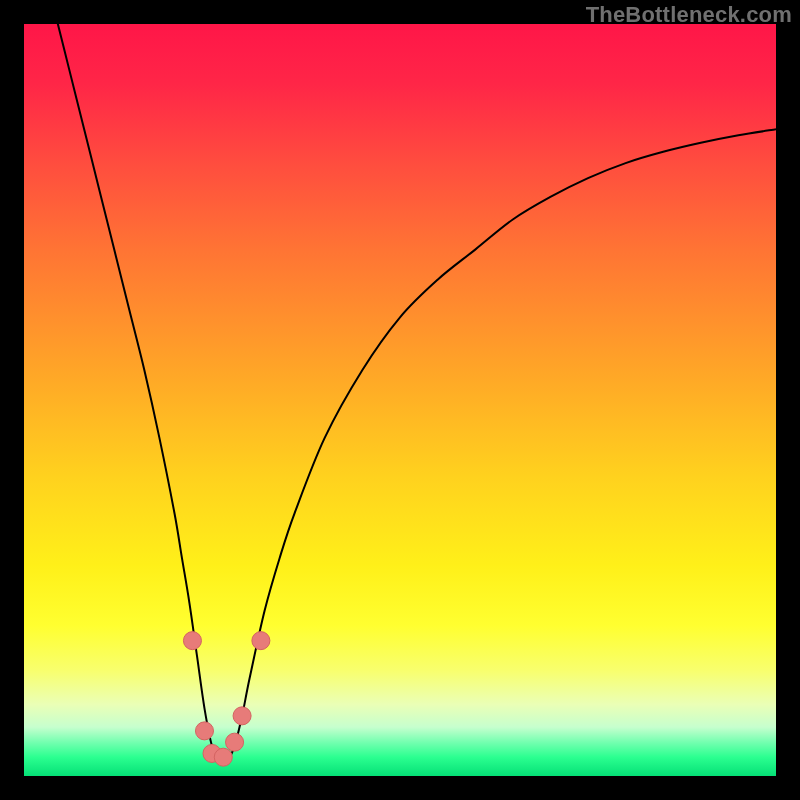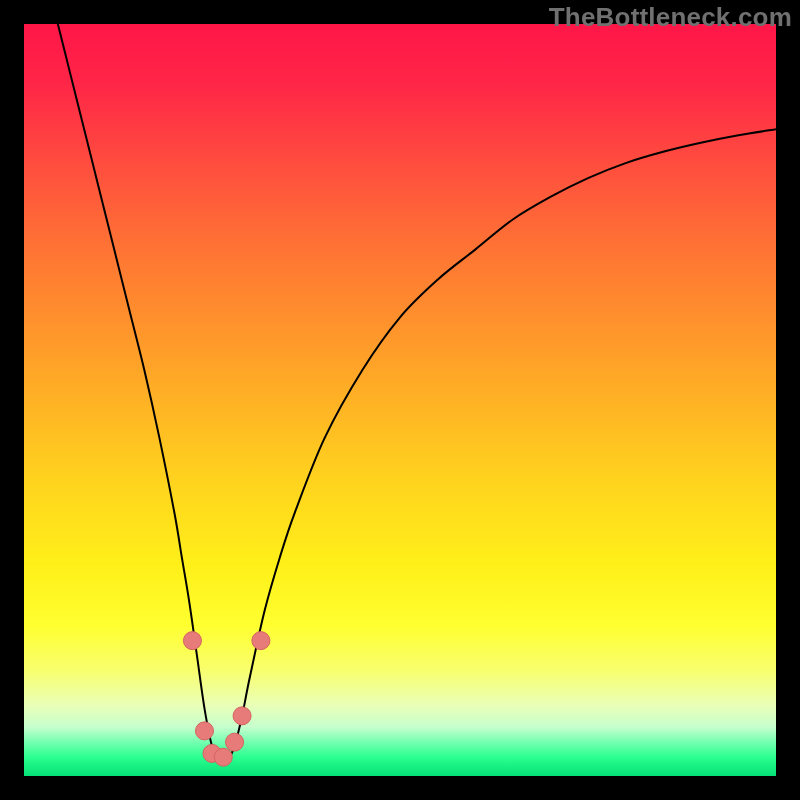--- a/index.html
+++ b/index.html
@@ -28,21 +28,21 @@
   }
   .gradient {
     position: absolute;
     left: 0; top: 0; width: 752px; height: 752px;
   }
   .watermark {
     position: absolute;
     top: 2px;
     right: 8px;
     color: #707070;
-    font-size: 26px;
+    font-size: 22px;
     font-weight: 600;
     letter-spacing: 0.2px;
     user-select: none;
   }
   svg { display: block; }
 </style>
 </head>
 <body>
 
 <div class="frame">

